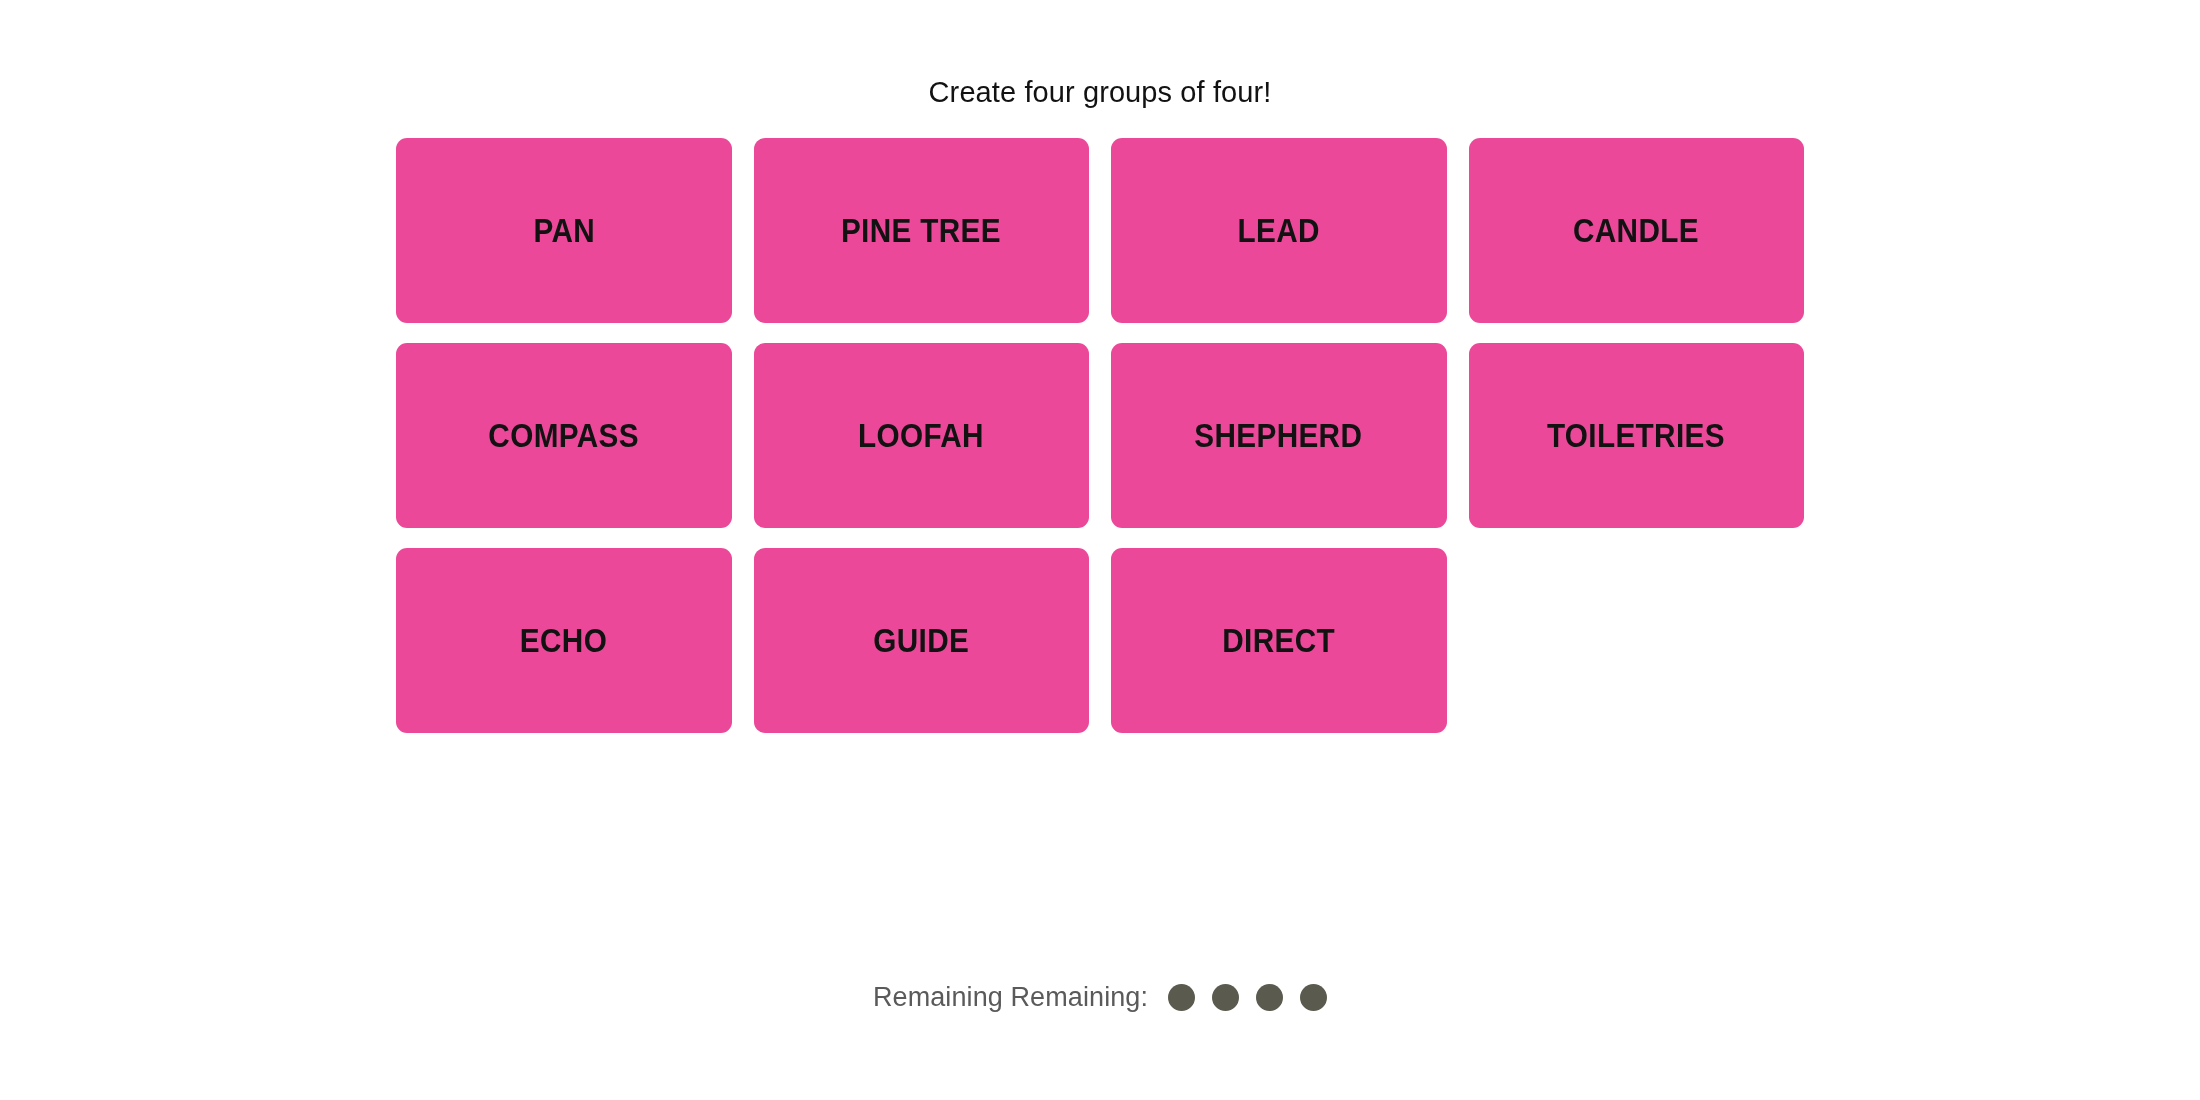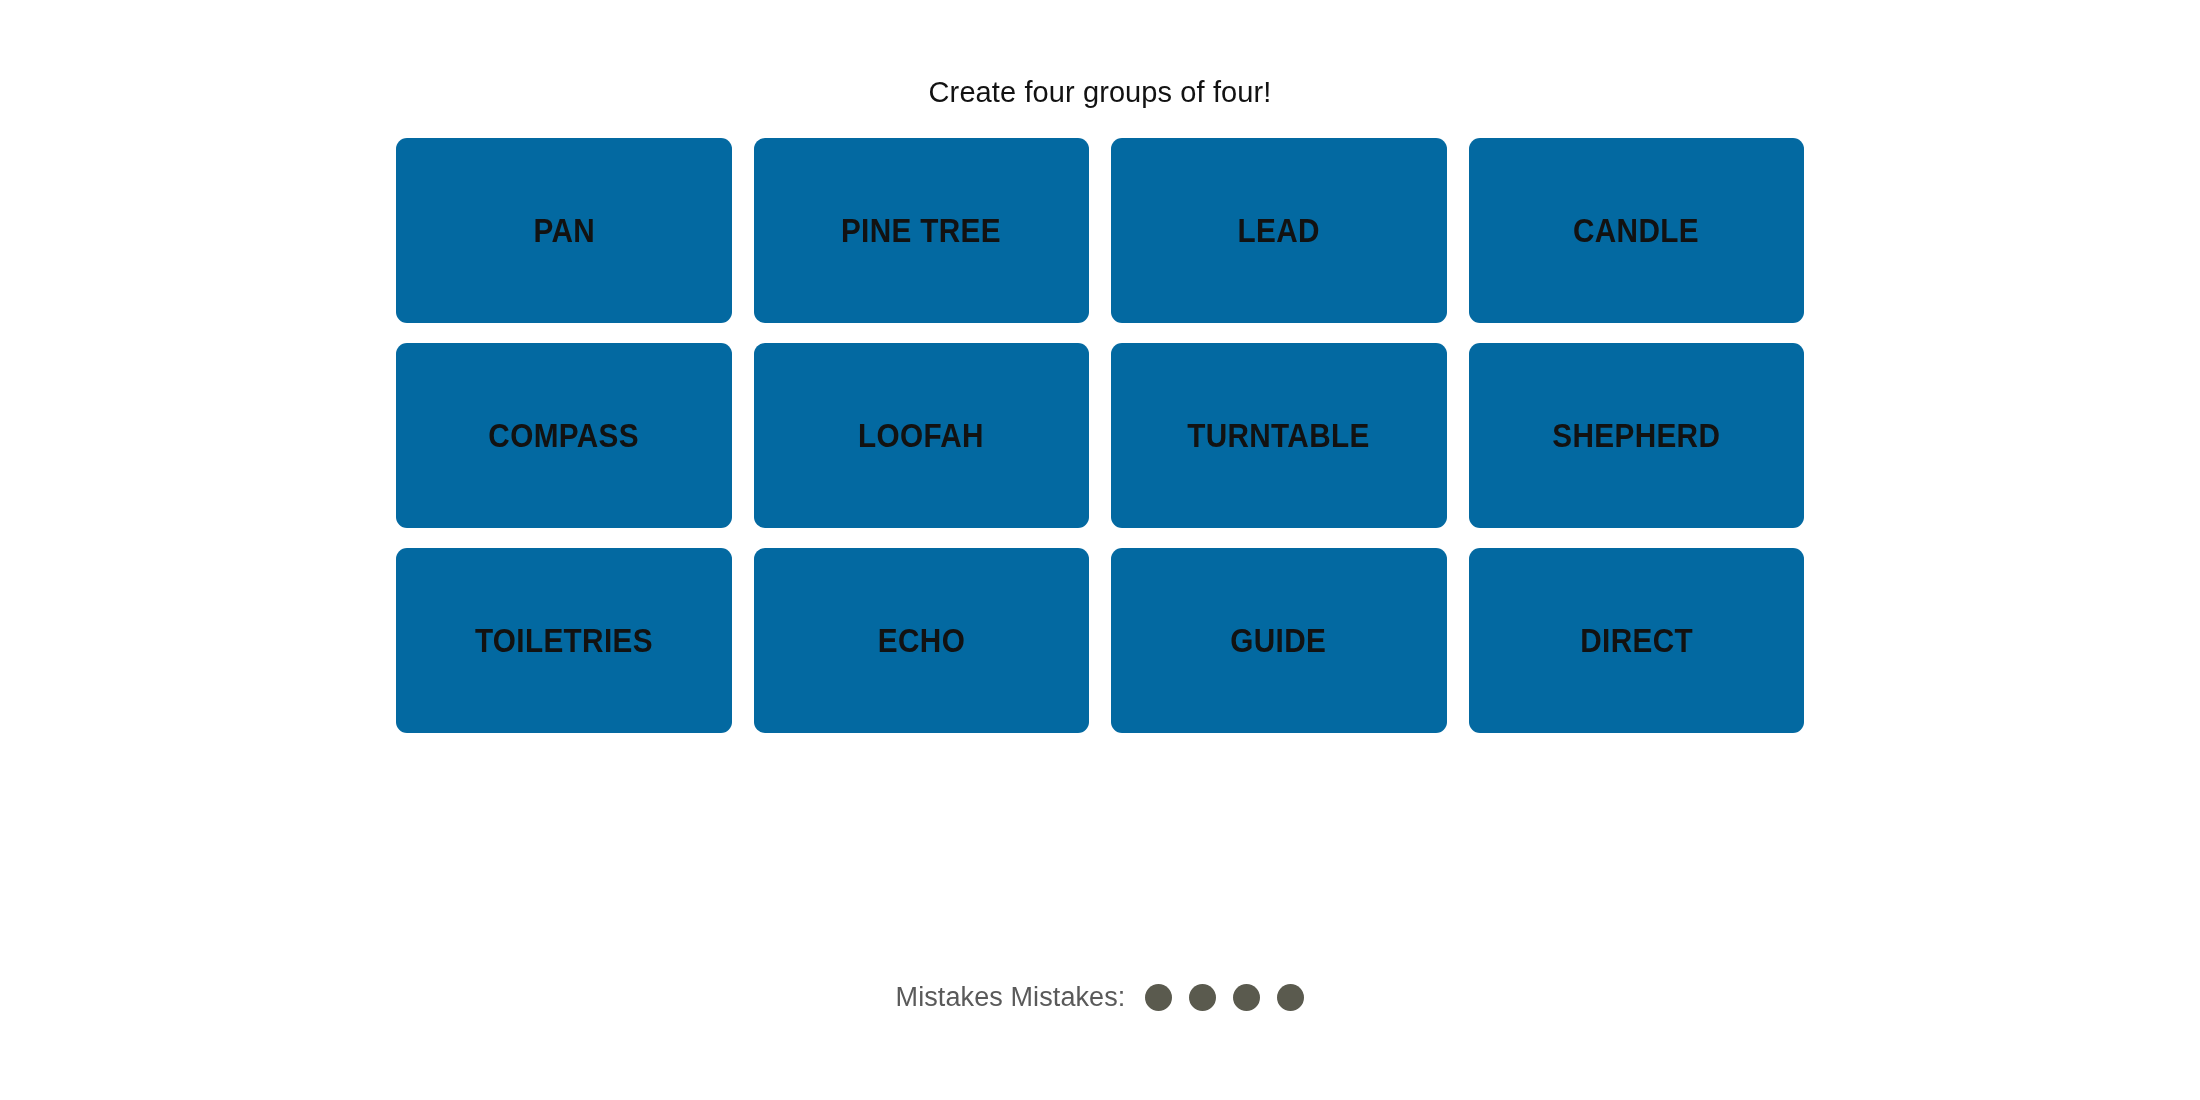--- a/index.html
+++ b/index.html
@@ -46,21 +46,21 @@
     margin-top: 26px;
     width: 1408px;
     display: grid;
     grid-template-columns: repeat(4, 1fr);
     grid-template-rows: repeat(4, 185px);
     column-gap: 22px;
     row-gap: 20px;
   }
 
   .tile {
-    background: #0369a1;
+    background: #ec4899;
     border-radius: 11px;
     display: flex;
     align-items: center;
     justify-content: center;
     cursor: pointer;
     user-select: none;
     border: none;
     padding: 0;
     overflow: hidden;
   }
@@ -129,41 +129,38 @@
       <button class="tile">
         <span class="tile-label">CANDLE</span>
       </button>
       <button class="tile">
         <span class="tile-label">COMPASS</span>
       </button>
       <button class="tile">
         <span class="tile-label">LOOFAH</span>
       </button>
       <button class="tile">
-        <span class="tile-label">TURNTABLE</span>
-      </button>
-      <button class="tile">
         <span class="tile-label">SHEPHERD</span>
       </button>
       <button class="tile">
         <span class="tile-label">TOILETRIES</span>
       </button>
       <button class="tile">
         <span class="tile-label">ECHO</span>
       </button>
       <button class="tile">
         <span class="tile-label">GUIDE</span>
       </button>
       <button class="tile">
         <span class="tile-label">DIRECT</span>
       </button>
     </div>
 
   <div class="mistakes">
-    <span class="mistakes-label">Mistakes Mistakes:</span>
+    <span class="mistakes-label">Remaining Remaining:</span>
     <span class="bubbles" id="bubbles">
         <span class="bubble" style="background: rgb(90, 90, 78);"></span>
         <span class="bubble" style="background: rgb(90, 90, 78);"></span>
         <span class="bubble" style="background: rgb(90, 90, 78);"></span>
         <span class="bubble" style="background: rgb(90, 90, 78);"></span>
       </span>
   </div>
 
 </div>
 

